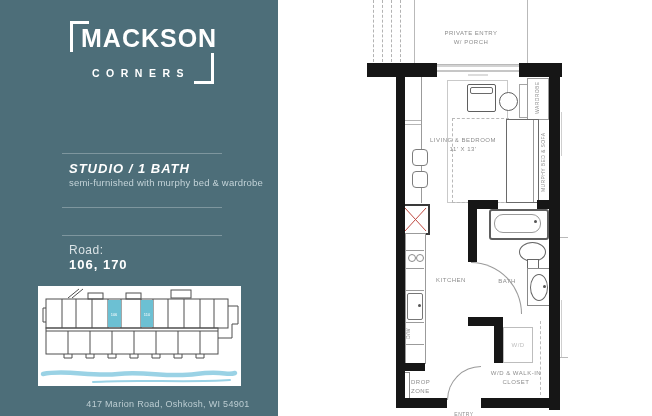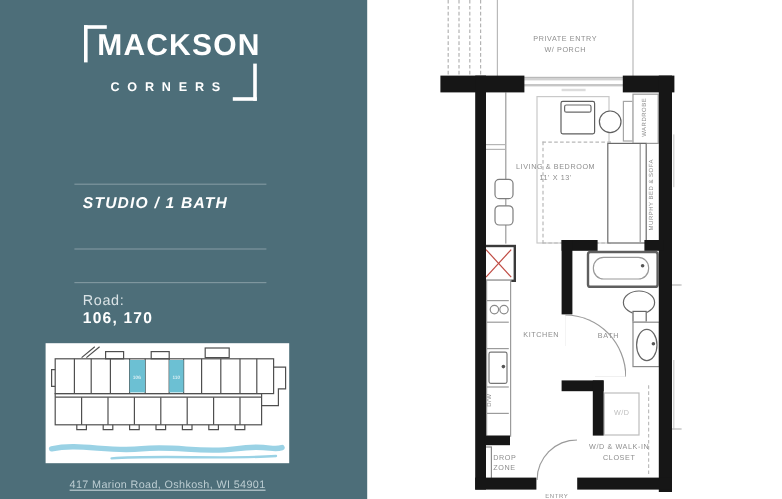--- a/index.html
+++ b/index.html
@@ -1,35 +1,35 @@
 <!DOCTYPE html>
 <html><head>
 <meta charset="utf-8">
 <style>
   html,body{margin:0;padding:0;background:#ffffff;}
   body{font-family:"Liberation Sans",sans-serif;}
   .canvas{position:relative;width:652px;height:416px;background:#ffffff;overflow:hidden;}
   .abs{position:absolute;}
 
   
-  .panel{position:absolute;left:0;top:0;width:306px;height:416px;background:#4d6e79;color:#fff;}
+  .panel{position:absolute;left:0;top:0;width:278px;height:416px;background:#4d6e79;color:#fff;}
   .logo-word{position:absolute;left:81px;top:24px;font-size:25px;font-weight:700;letter-spacing:1px;color:#fff;}
   .logo-sub{position:absolute;left:92px;top:67px;font-size:10.5px;font-weight:700;letter-spacing:6.5px;color:#fff;}
   .bracket{position:absolute;}
   .bracket-tl{left:70px;top:21px;width:16px;height:28px;border-left:3.5px solid #fff;border-top:3.5px solid #fff;}
   .bracket-br{left:194px;top:53px;width:17px;height:28px;border-right:3.5px solid #fff;border-bottom:3.5px solid #fff;}
   .plan-code{position:absolute;left:61px;top:104px;font-size:30px;font-weight:700;letter-spacing:1px;}
   .hline{position:absolute;left:62px;width:160px;height:1px;background:rgba(255,255,255,.28);}
   .unit-type{position:absolute;left:69px;top:161px;font-size:13px;font-weight:700;letter-spacing:1px;font-style:italic;}
   .desc{position:absolute;left:69px;top:177px;font-size:9.5px;line-height:1.35;color:#c3d3d8;letter-spacing:.2px;}
   .area{position:absolute;left:69px;top:213px;font-size:13.5px;font-weight:700;letter-spacing:1px;}
   .units-label{position:absolute;left:69px;top:243px;font-size:12px;color:#d9e2e5;letter-spacing:.5px;}
   .units-value{position:absolute;left:69px;top:257px;font-size:13px;font-weight:700;letter-spacing:1px;}
   .sitemap{position:absolute;left:38px;top:286px;width:203px;height:100px;background:#fff;}
-  .address{position:absolute;left:58px;top:399px;width:220px;font-size:9px;color:#bccdd2;letter-spacing:.3px;text-decoration:underline;}
+  .address{position:absolute;left:58px;top:399px;width:220px;text-align:center;font-size:9px;color:#bccdd2;letter-spacing:.3px;}
 
   
   .fplan{position:absolute;inset:0;}
   .wall{position:absolute;background:#161616;}
   .fp-label{position:absolute;color:#8d8d8d;font-size:6px;letter-spacing:.5px;line-height:1.45;text-align:center;}
   .vtext{position:absolute;writing-mode:vertical-rl;transform:rotate(180deg);color:#8d8d8d;font-size:5px;letter-spacing:.4px;text-align:center;}
   .thinbox{position:absolute;border:1px solid #9b9b9b;background:#fff;}
   .grayline{position:absolute;}
   .dashv{position:absolute;width:0;border-left:1px dashed #b3b3b3;}
   .arc-br{position:absolute;border-top:1px solid #9a9a9a;border-right:1px solid #9a9a9a;border-top-right-radius:100%;}
@@ -49,20 +49,21 @@
       <span class="bracket bracket-tl"></span>
       <span class="bracket bracket-br"></span>
       <div class="logo-word">MACKSON</div>
       <div class="logo-sub">CORNERS</div>
     </div>
 
 
     <div class="hline" style="top:153px;"></div>
     <div class="unit-type">STUDIO / 1 BATH</div>
     <div class="desc">
+      <div>semi-furnished with murphy bed &amp; wardrobe</div>
     </div>
 
     <div class="hline" style="top:207px;"></div>
 
     <div class="hline" style="top:235px;"></div>
     <div class="units-label">Road:</div>
     <div class="units-value">106, 170</div>
 
     <div class="sitemap">
       <svg width="203" height="100" viewBox="0 0 203 100">

